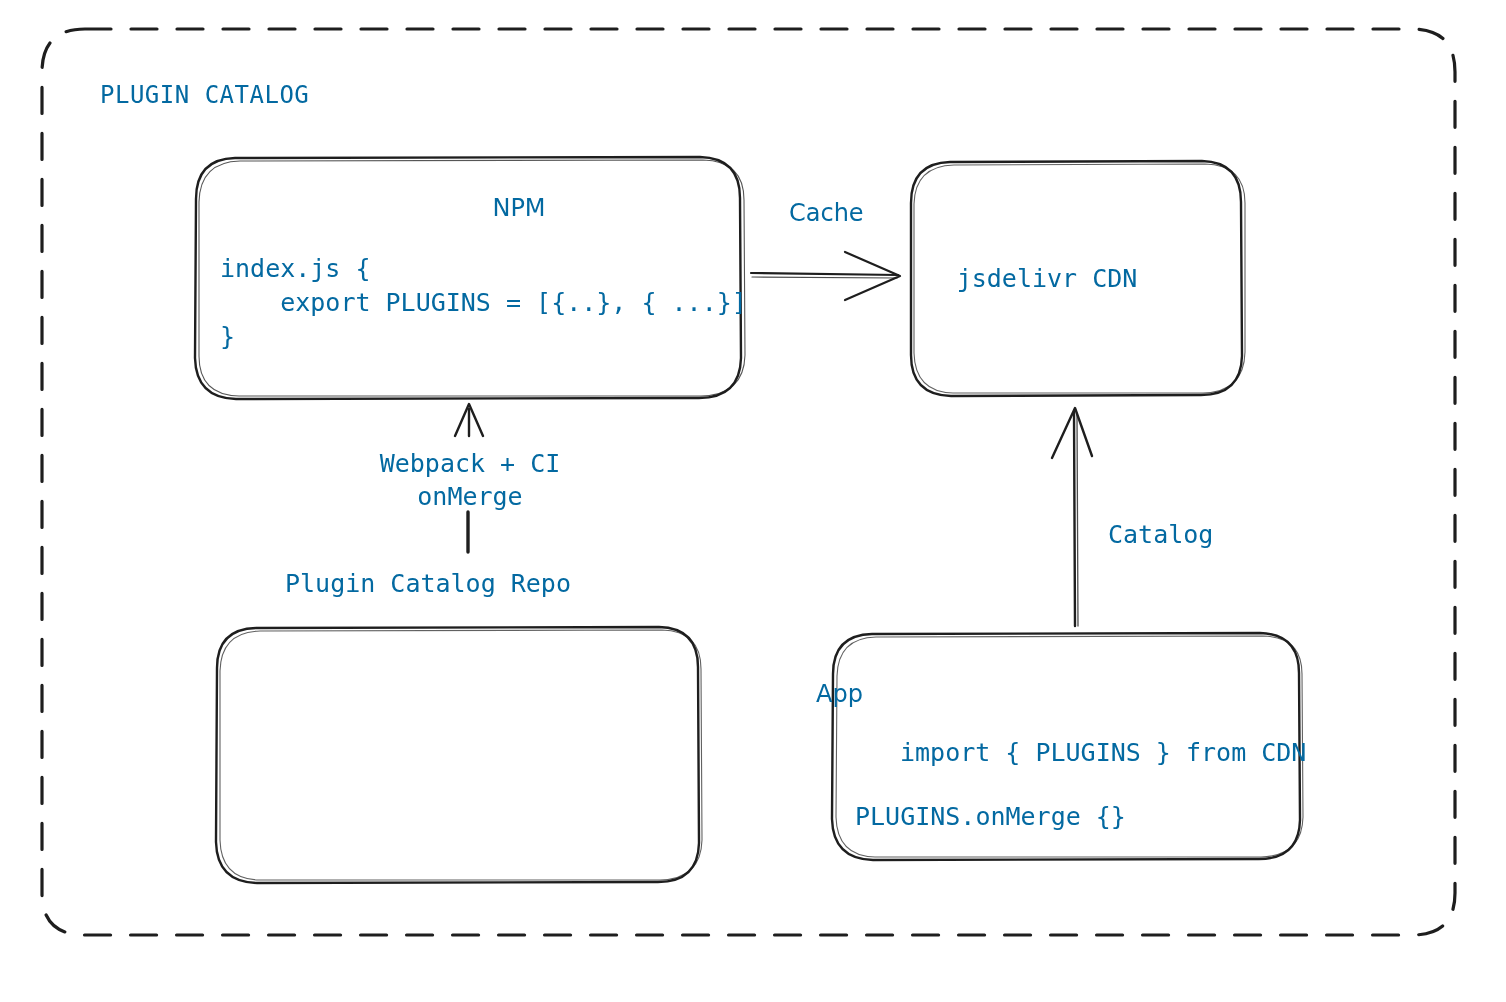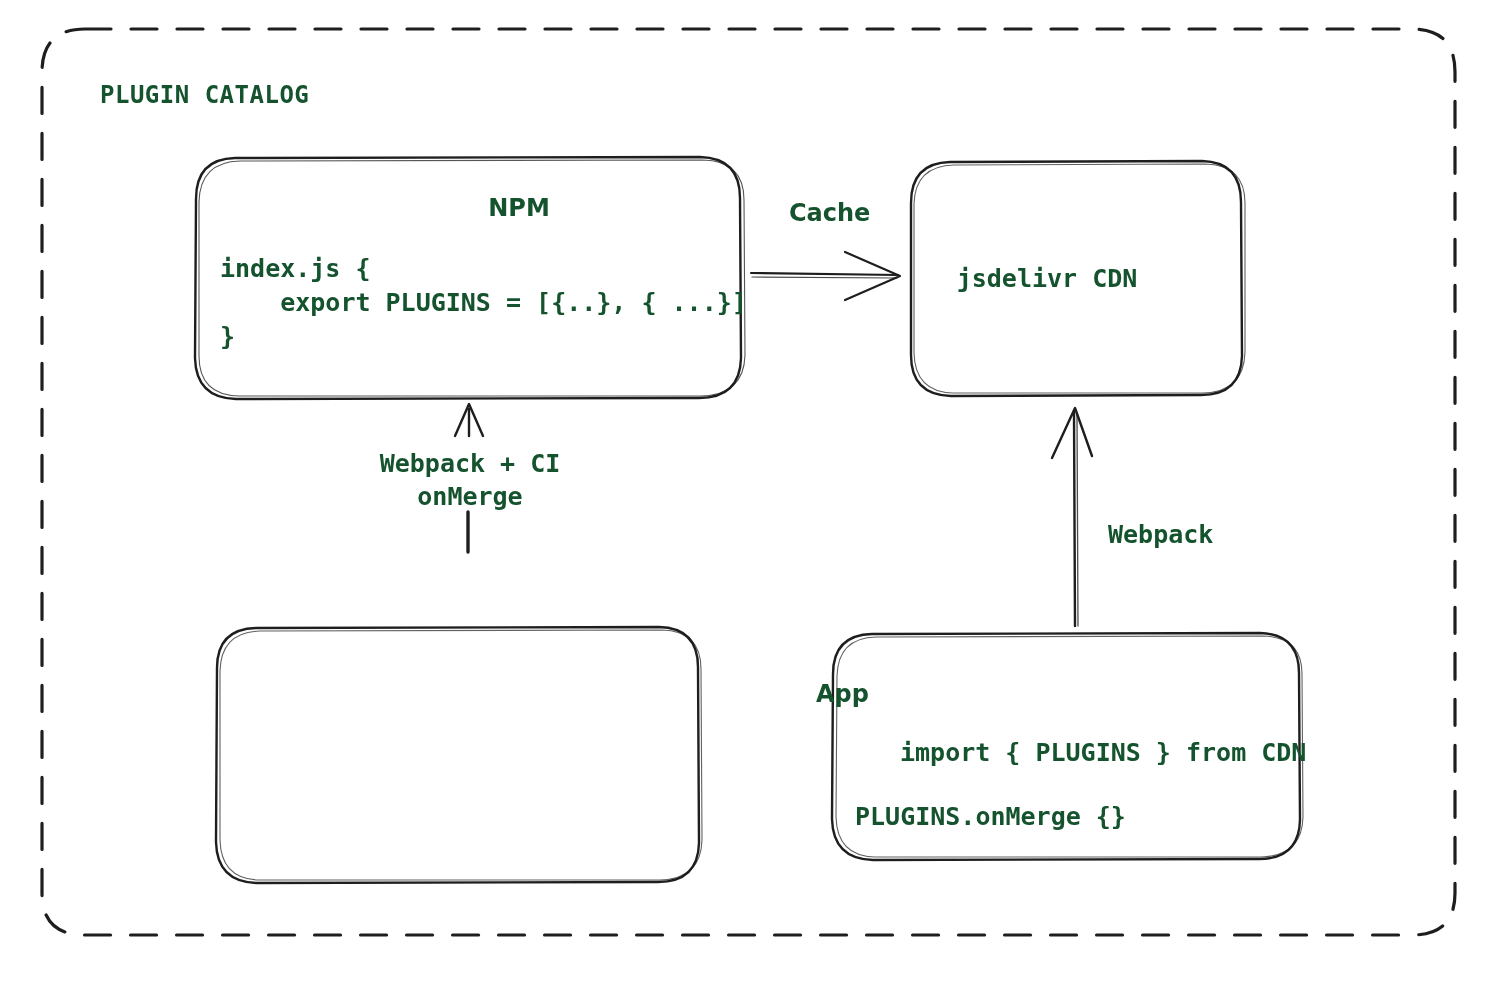--- a/index.html
+++ b/index.html
@@ -25,22 +25,21 @@
     position: absolute;
     left: 0; top: 0;
     width: 1506px;
     height: 1002px;
     pointer-events: none;
   }
   .node-text {
     position: absolute;
     white-space: pre;
     line-height: 1.32;
-    color: #14532d;
-    font-weight: bold;
+    color: #0369a1;
   }
   .mono { font-family: "DejaVu Sans Mono", monospace; }
   .sans { font-family: "DejaVu Sans", sans-serif; }
 
   
   #group-title {
     left: 100px; top: 80px;
     font-size: 24px;
     letter-spacing: 0.5px;
   }
@@ -164,23 +163,24 @@
 
   <div class="node-text mono" id="group-title">PLUGIN CATALOG</div>
 
   <div class="node-text sans" id="npm-title">NPM</div>
   <div class="node-text mono" id="npm-code">index.js {
     export PLUGINS = [{..}, { ...}]
 }</div>
 
   <div class="node-text mono" id="cdn-title">jsdelivr CDN</div>
 
+  <div class="node-text mono" id="repo-caption">Plugin Catalog Repo</div>
 
   <div class="node-text sans" id="app-title">App</div>
   <div class="node-text mono" id="app-code-1">import { PLUGINS } from CDN</div>
   <div class="node-text mono" id="app-code-2">PLUGINS.onMerge {}</div>
 
   <div class="node-text sans" id="label-cache">Cache</div>
   <div class="node-text mono" id="label-build">Webpack + CI
 onMerge</div>
-  <div class="node-text mono" id="label-import">Webpack</div>
+  <div class="node-text mono" id="label-import">Catalog</div>
 
 </div>
 
 </body></html>

